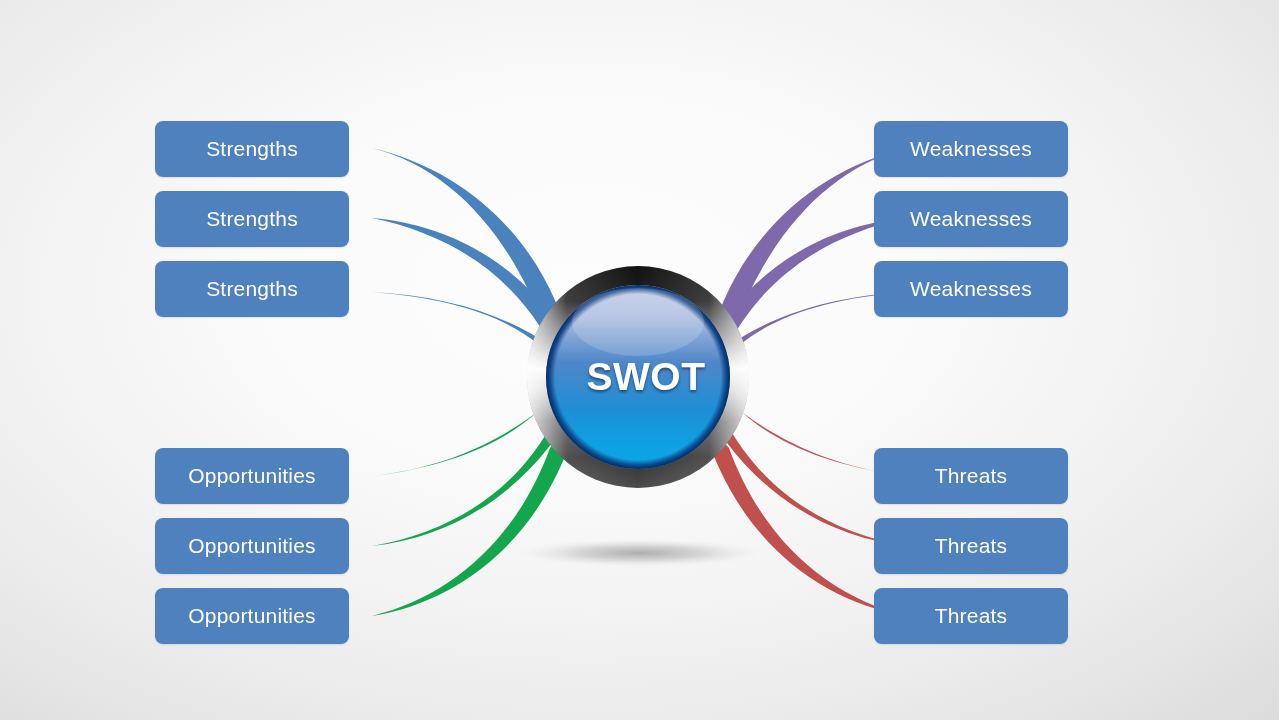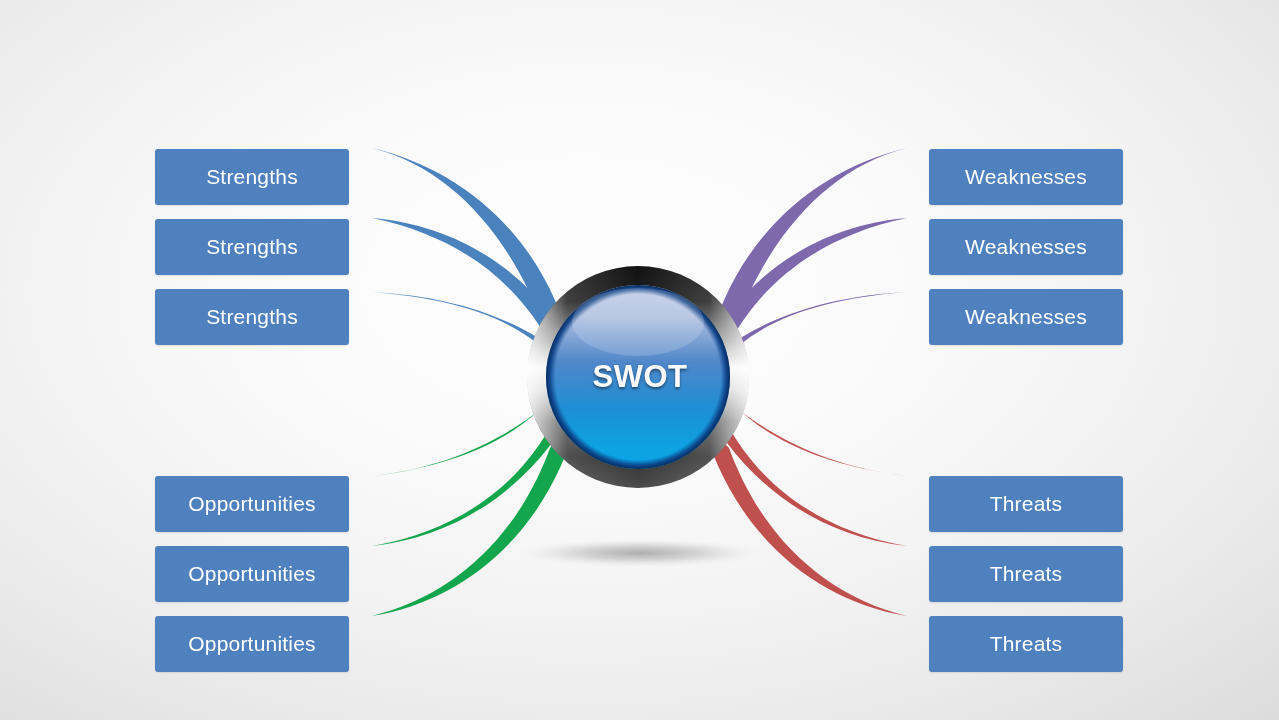--- a/index.html
+++ b/index.html
@@ -43,62 +43,61 @@
     top: 0;
     width: 1279px;
     height: 720px;
   }
 
   
   .node-box {
     position: absolute;
     box-sizing: border-box;
     height: 56px;
-    border-radius: 3px;
+    border-radius: 8px;
     background: #4e81bd;
     display: flex;
     align-items: center;
     justify-content: center;
     color: #ffffff;
     font-size: 21px;
     font-weight: 400;
     letter-spacing: 0.2px;
     white-space: nowrap;
     box-shadow: 0 1px 2px rgba(0,0,0,0.10);
-    margin-top: 28px;
   }
   .col-left  { left: 155px;  width: 194px; }
-  .col-right { left: 929px;  width: 194px; }
+  .col-right { left: 874px;  width: 194px; }
 
   .row-1 { top: 121px; }
   .row-2 { top: 191px; }
   .row-3 { top: 261px; }
   .row-4 { top: 448px; }
   .row-5 { top: 518px; }
   .row-6 { top: 588px; }
 
   
   #orb-wrap {
     position: absolute;
     left: 527px;
     top: 266px;
     width: 222px;
     height: 222px;
   }
   #orb-label {
     position: absolute;
-    left: 2px;
+    left: 8px;
     top: 0;
     width: 222px;
     height: 222px;
     display: flex;
     align-items: center;
     justify-content: center;
     color: #ffffff;
-    font-size: 31px;
+    font-size: 39px;
     font-weight: 700;
     letter-spacing: 0.5px;
     text-shadow: 0 2px 3px rgba(0,0,0,0.45);
     pointer-events: none;
   }
 </style>
 </head>
 <body>
 
 <div id="slide">

